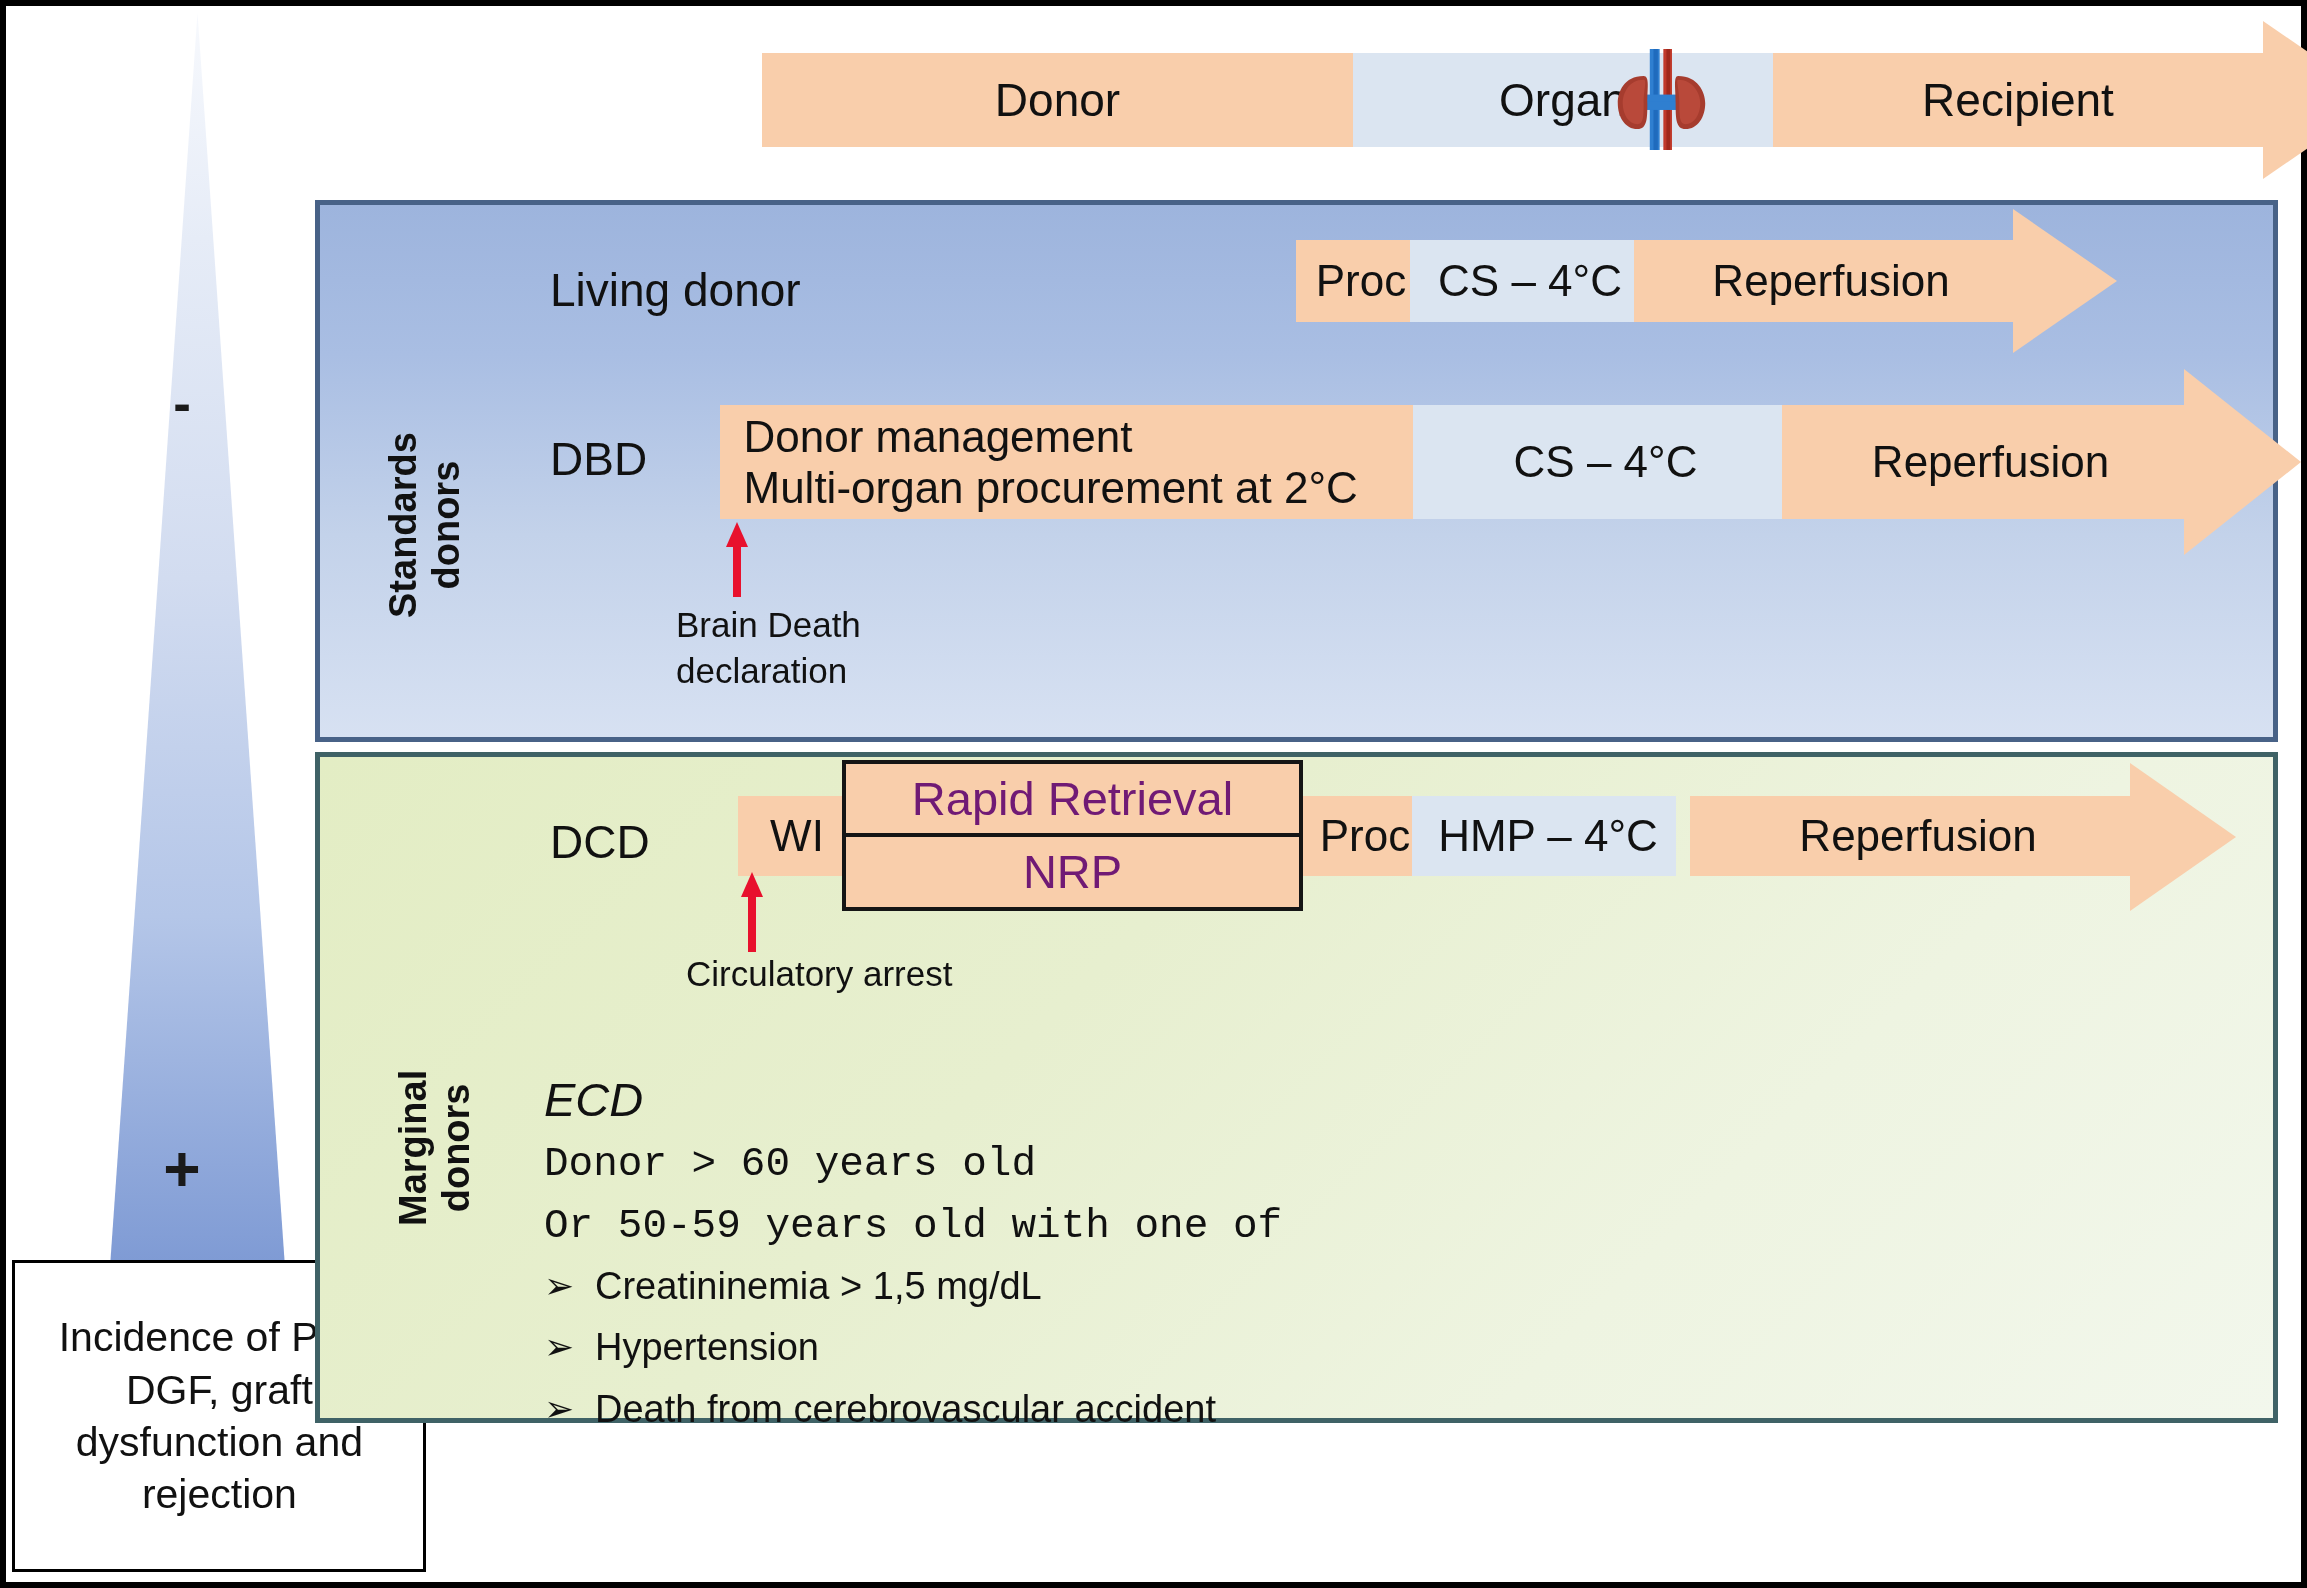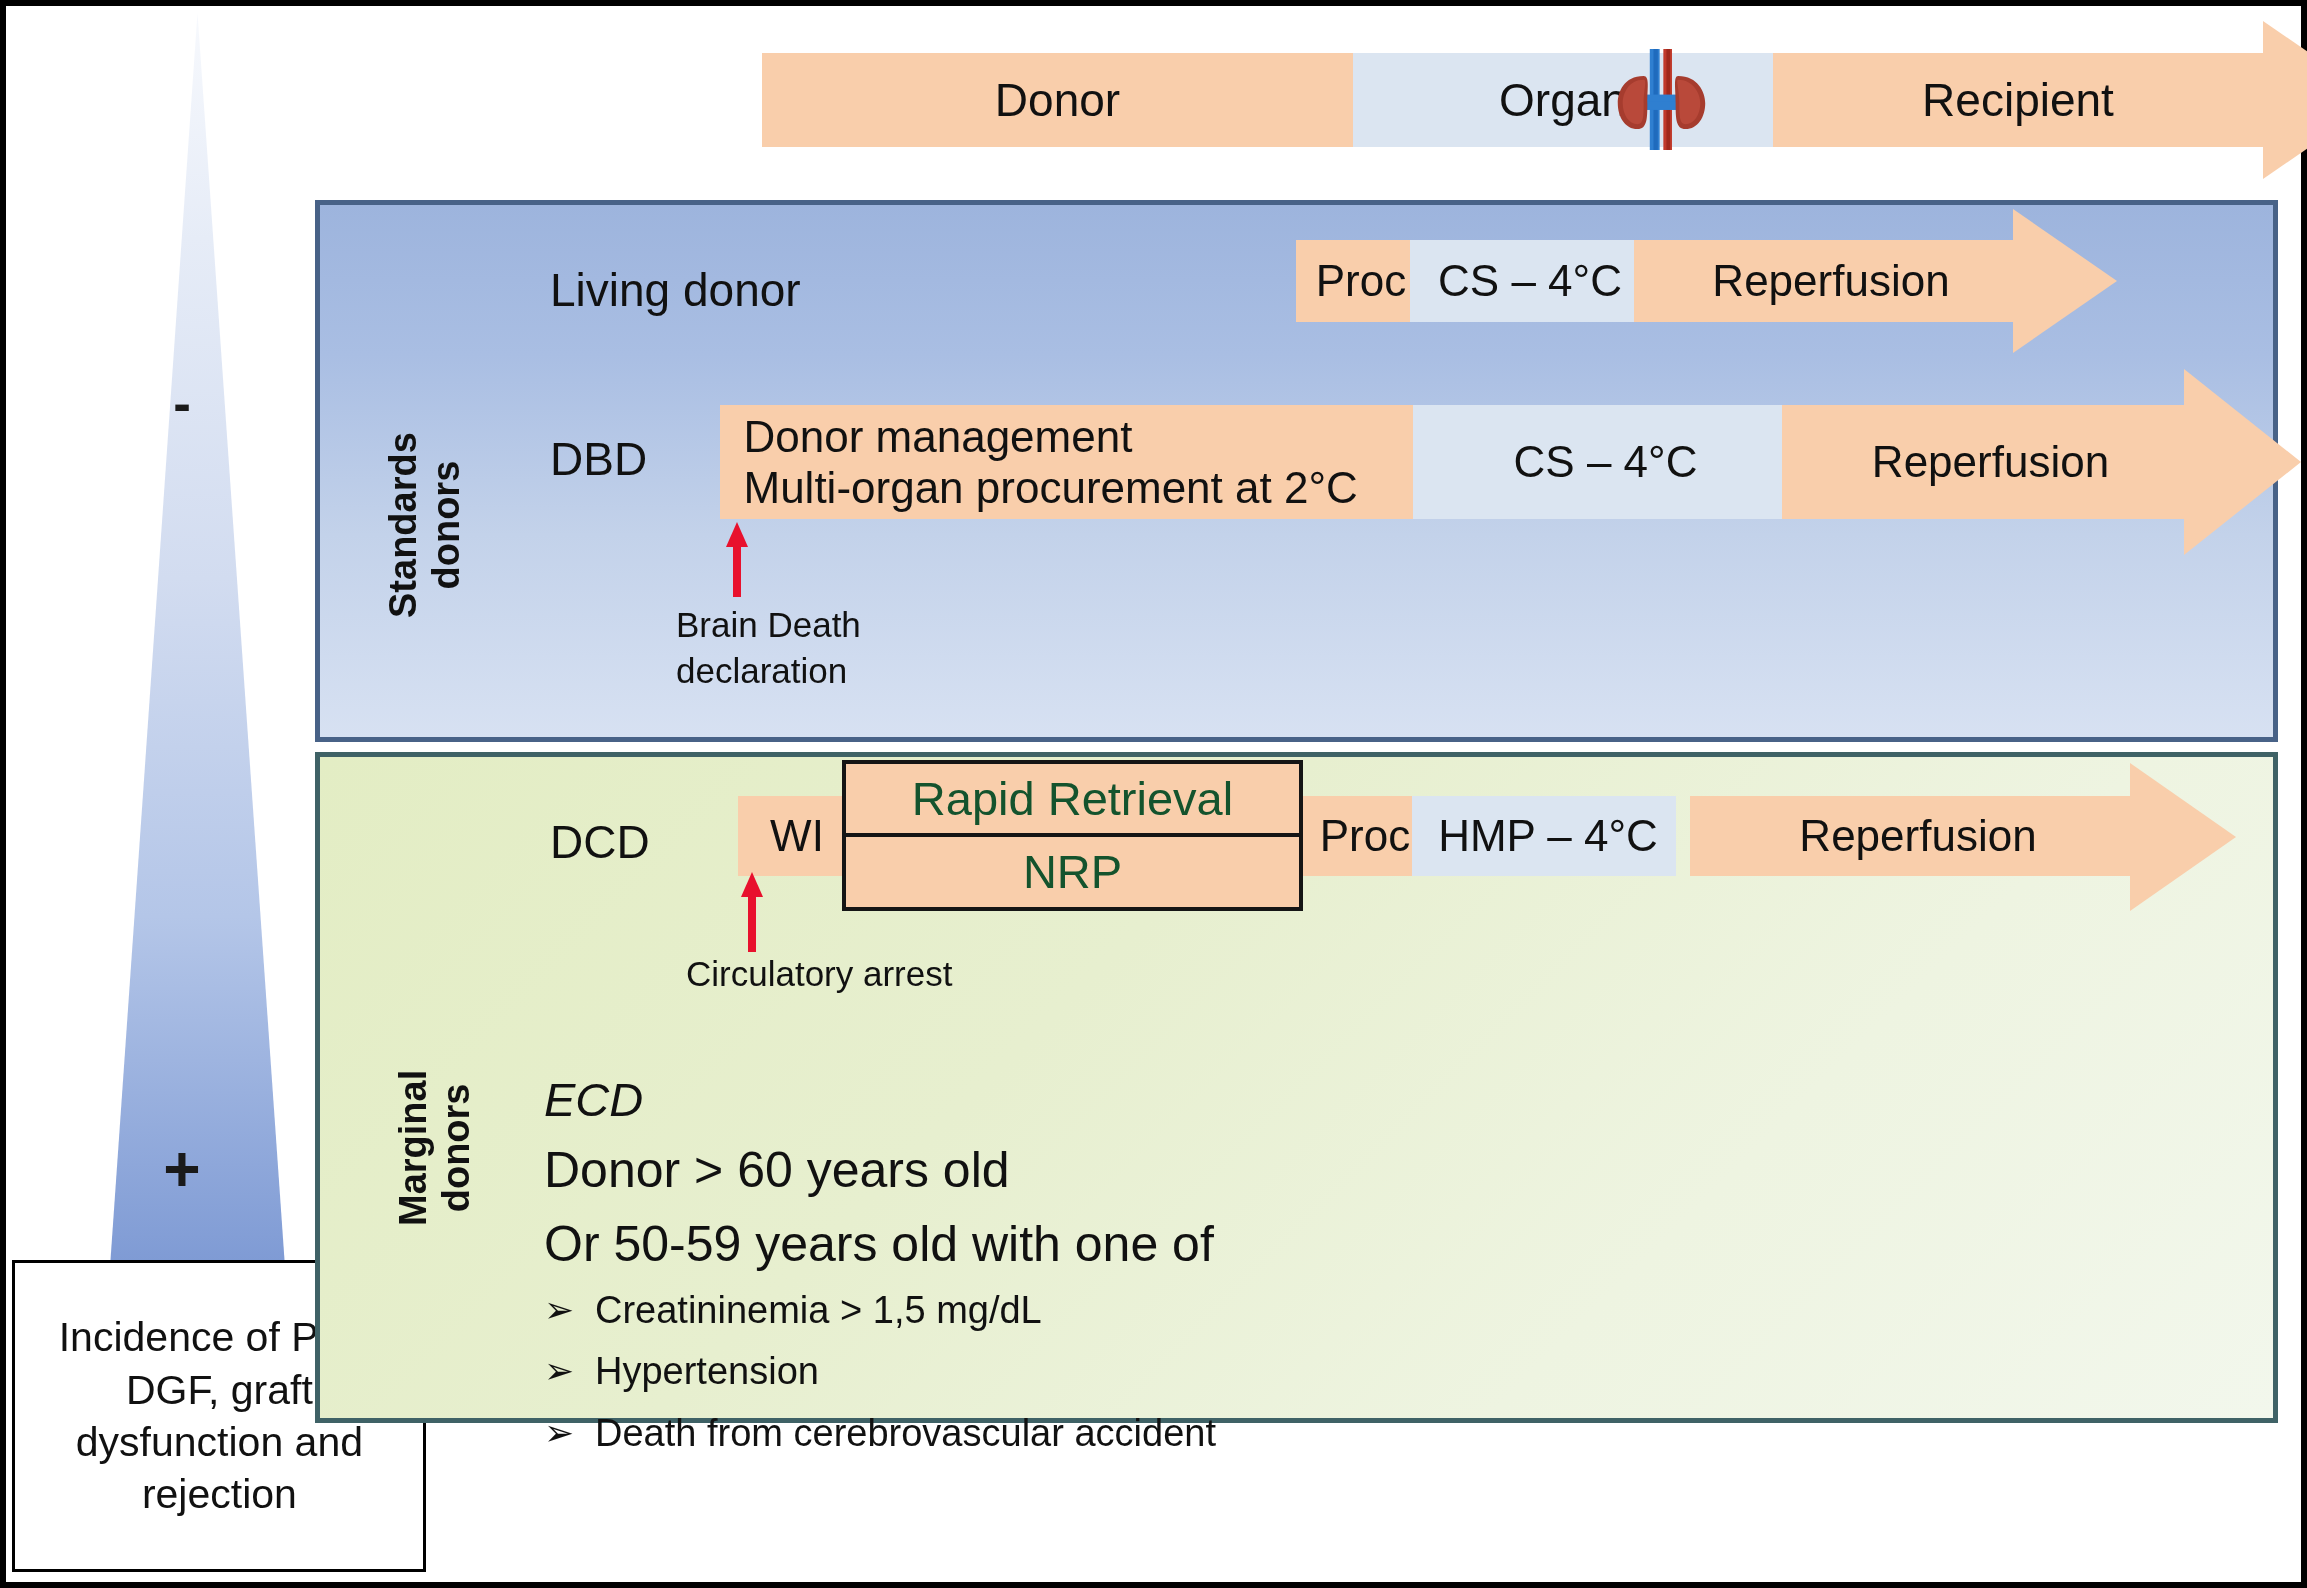--- a/index.html
+++ b/index.html
@@ -148,32 +148,32 @@
 
   
   .rr-box{
     position:absolute;
     box-sizing:border-box;
     border:4.3px solid #151515;
     background:#f9ceab;
   }
   .rr-box .rr-cell{
     display:flex;align-items:center;justify-content:center;
-    font-size:47px;color:#14532d;
+    font-size:47px;color:#701a75;
   }
   .rr-box .rr-div{height:4.3px;background:#151515;}
 
   
   .ecd{
     position:absolute;
     left:544px; top:1072px;
     width:1112px;
   }
   .ecd-title{font-size:47px;color:#111;margin:0 0 13.6px 0;font-style:italic;}
-  .ecd-line{font-size:50px;color:#111;margin:0 0 16px 0;}
+  .ecd-line{font-size:41px;color:#111;margin:0 0 16px 0;font-family:Liberation Mono, monospace;}
   .ecd-item{
     font-size:38px;color:#111;margin:0 0 18.5px 0;
     display:flex; align-items:flex-start;
   }
   .ecd-bullet{
     width:51px;flex:none;font-size:36px;color:#111;
   }
 </style>
 </head>
 <body>

